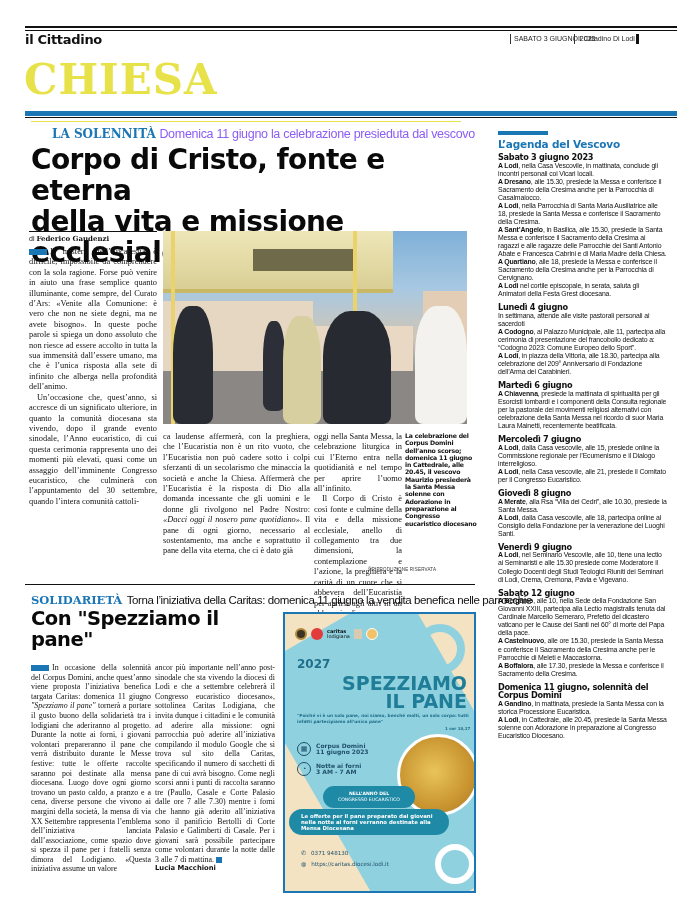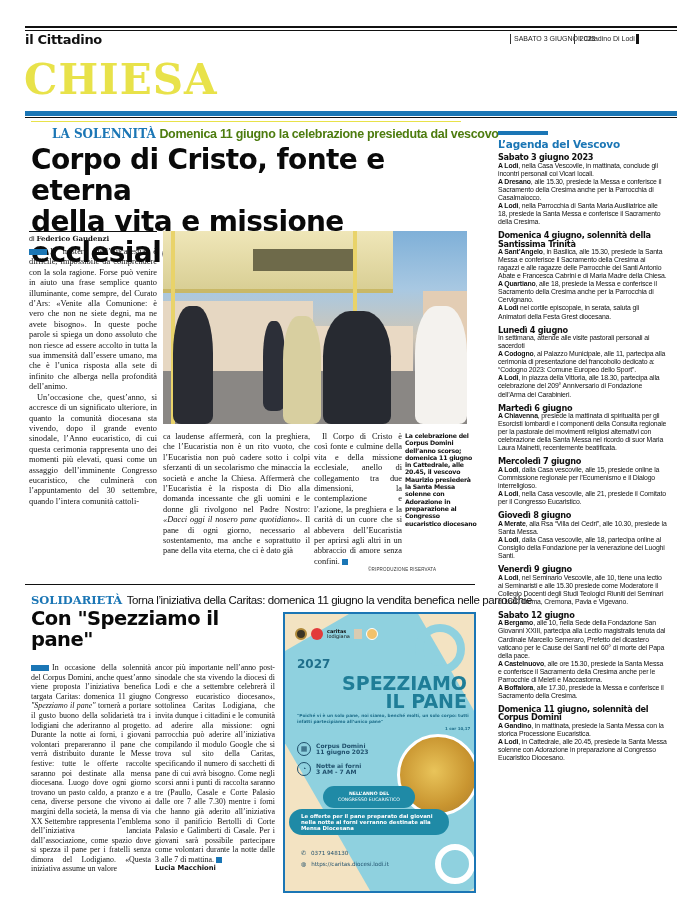--- a/index.html
+++ b/index.html
@@ -18,21 +18,21 @@
   .meta-page { left: 636px; width: 3px; background: #111; border: none; }
 
   .section { left: 24px; top: 55px; font-family: "DejaVu Serif", serif; font-weight: bold; font-size: 42px; color: #e8e24a; letter-spacing: 1px; line-height: 50px; }
   .blue-band { left: 25px; top: 111px; width: 652px; height: 5px; background: #1b76b5; }
   .band-rule { left: 25px; top: 117px; width: 652px; height: 1px; background: #111; }
 
   
   .yellow-rule { left: 31px; top: 121px; width: 430px; height: 1px; background: #e8e24a; }
   .kicker { left: 32px; top: 126px; font-size: 13px; white-space: nowrap; }
   .kicker .k-label { font-family: "DejaVu Serif", serif; font-weight: bold; color: #1b76b5; font-size: 12px; margin-left: 20px; }
-  .kicker .k-text { color: #4d7c0f; font-size: 12.5px; letter-spacing: -0.3px; font-weight: bold; }
+  .kicker .k-text { color: #8b5cf6; font-size: 12.5px; letter-spacing: -0.3px; }
   .headline { left: 31px; top: 144px; font-family: "DejaVu Sans", sans-serif; font-weight: bold; font-size: 28px; line-height: 31px; letter-spacing: -0.6px; color: #0a0a0a; width: 450px; }
 
   .byline-rule { left: 29px; top: 231px; width: 128px; height: 1px; background: #111; }
   .byline { left: 29px; top: 234px; font-size: 7px; color: #111; }
   .byline b { font-family: "DejaVu Serif", serif; }
 
   .col { font-family: "Liberation Serif", serif; font-size: 8.4px; line-height: 10.4px; text-align: justify; color: #111; }
   .col p { text-indent: 8px; }
   .col p.first { text-indent: 0; }
   .lead-square { display: inline-block; width: 18px; height: 6px; background: #1b76b5; margin-right: 3px; vertical-align: middle; }
@@ -138,20 +138,21 @@
   <div class="abs person" style="left:100px;top:90px;width:22px;height:90px;background:#2c2f38;"></div>
   <div class="abs person" style="left:120px;top:85px;width:38px;height:108px;background:#d8cfa0;"></div>
   <div class="abs person" style="left:160px;top:80px;width:68px;height:113px;background:#272a31;"></div>
   <div class="abs person" style="left:252px;top:75px;width:52px;height:118px;background:#f4f2ee;"></div>
 </div>
 
 <div class="abs col c2">
   <p class="first"><span>ca laudense affermerà, con la preghiera, che l’Eucaristia non è un rito vuoto, che l’Eucaristia non può cadere sotto i colpi sferzanti di un secolarismo che minaccia la società e anche la Chiesa. Affermerà che l’Eucaristia è la risposta di Dio alla domanda incessante che gli uomini e le donne gli rivolgono nel Padre Nostro: </span><i>«Dacci oggi il nosero pane quotidiano»</i><span>. Il pane di ogni giorno, necessario al sostentamento, ma anche e soprattutto il pane della vita eterna, che ci è dato già</span></p>
 </div>
 <div class="abs col c3" style="width:88px;">
+  <p class="first">oggi nella Santa Messa, la celebrazione liturgica in cui l’Eterno entra nella quotidianità e nel tempo per aprire l’uomo all’infinito.</p>
   <p><span>Il Corpo di Cristo è così fonte e culmine della vita e della missione ecclesiale, anello di collegamento tra due dimensioni, la contemplazione e l’azione, la preghiera e la carità di un cuore che si abbevera dell’Eucaristia per aprirsi agli altri in un abbraccio di amore senza confini.</span><span class="end-square"></span></p>
 </div>
 <div class="abs caption">La celebrazione del Corpus Domini dell’anno scorso; domenica 11 giugno in Cattedrale, alle 20.45, il vescovo Maurizio presiederà la Santa Messa solenne con Adorazione in preparazione al Congresso eucaristico diocesano</div>
 <div class="abs copyright">©RIPRODUZIONE RISERVATA</div>
 
 <div class="abs article-sep"></div>
 
 <div class="abs kicker2">
   <span class="k-label">SOLIDARIETÀ</span>
   <span class="k-text">Torna l’iniziativa della Caritas: domenica 11 giugno la vendita benefica nelle parrocchie</span>
@@ -218,21 +219,20 @@
   </div>
 </div>
 
 <div class="abs agenda-bar"></div>
 <div class="abs agenda-title">L’agenda del Vescovo</div>
 <div class="abs agenda" id="agenda-list">
     <div class="day">Sabato 3 giugno 2023</div>
     <div class="entry"><b>A Lodi</b><span>, nella Casa Vescovile, in mattinata, conclude gli incontri personali coi Vicari locali.</span></div>
     <div class="entry"><b>A Dresano</b><span>, alle 15.30, presiede la Messa e conferisce il Sacramento della Cresima anche per la Parrocchia di Casalmaiocco.</span></div>
     <div class="entry"><b>A Lodi</b><span>, nella Parrocchia di Santa Maria Ausiliatrice alle 18, presiede la Santa Messa e conferisce il Sacramento della Cresima.</span></div>
-    <div class="day">Domenica 4 giugno, solennità della Santissima Trinità</div>
     <div class="entry"><b>A Sant’Angelo</b><span>, in Basilica, alle 15.30, presiede la Santa Messa e conferisce il Sacramento della Cresima ai ragazzi e alle ragazze delle Parrocchie dei Santi Antonio Abate e Francesca Cabrini e di Maria Madre della Chiesa.</span></div>
     <div class="entry"><b>A Quartiano</b><span>, alle 18, presiede la Messa e conferisce il Sacramento della Cresima anche per la Parrocchia di Cervignano.</span></div>
     <div class="entry"><b>A Lodi</b><span> nel cortile episcopale, in serata, saluta gli Animatori della Festa Grest diocesana.</span></div>
     <div class="day">Lunedì 4 giugno</div>
     <div class="entry"><b></b><span>In settimana, attende alle visite pastorali personali ai sacerdoti</span></div>
     <div class="entry"><b>A Codogno</b><span>, al Palazzo Municipale, alle 11, partecipa alla cerimonia di presentazione del francobollo dedicato a: “Codogno 2023: Comune Europeo dello Sport”.</span></div>
     <div class="entry"><b>A Lodi</b><span>, in piazza della Vittoria, alle 18.30, partecipa alla celebrazione del 209° Anniversario di Fondazione dell’Arma dei Carabinieri.</span></div>
     <div class="day">Martedì 6 giugno</div>
     <div class="entry"><b>A Chiavenna</b><span>, presiede la mattinata di spiritualità per gli Esorcisti lombardi e i componenti della Consulta regionale per la pastorale dei movimenti religiosi alternativi con celebrazione della Santa Messa nel ricordo di suor Maria Laura Mainetti, recentemente beatificata.</span></div>
     <div class="day">Mercoledì 7 giugno</div>

